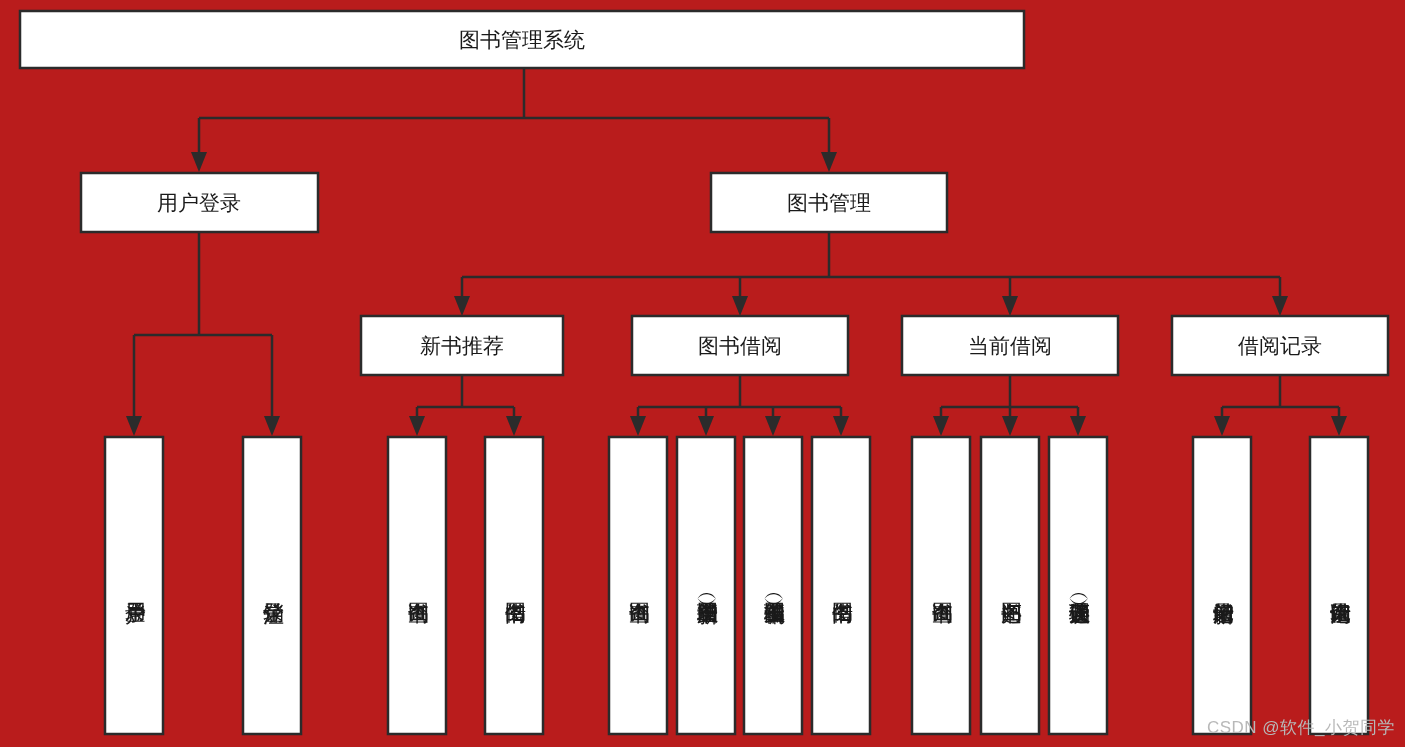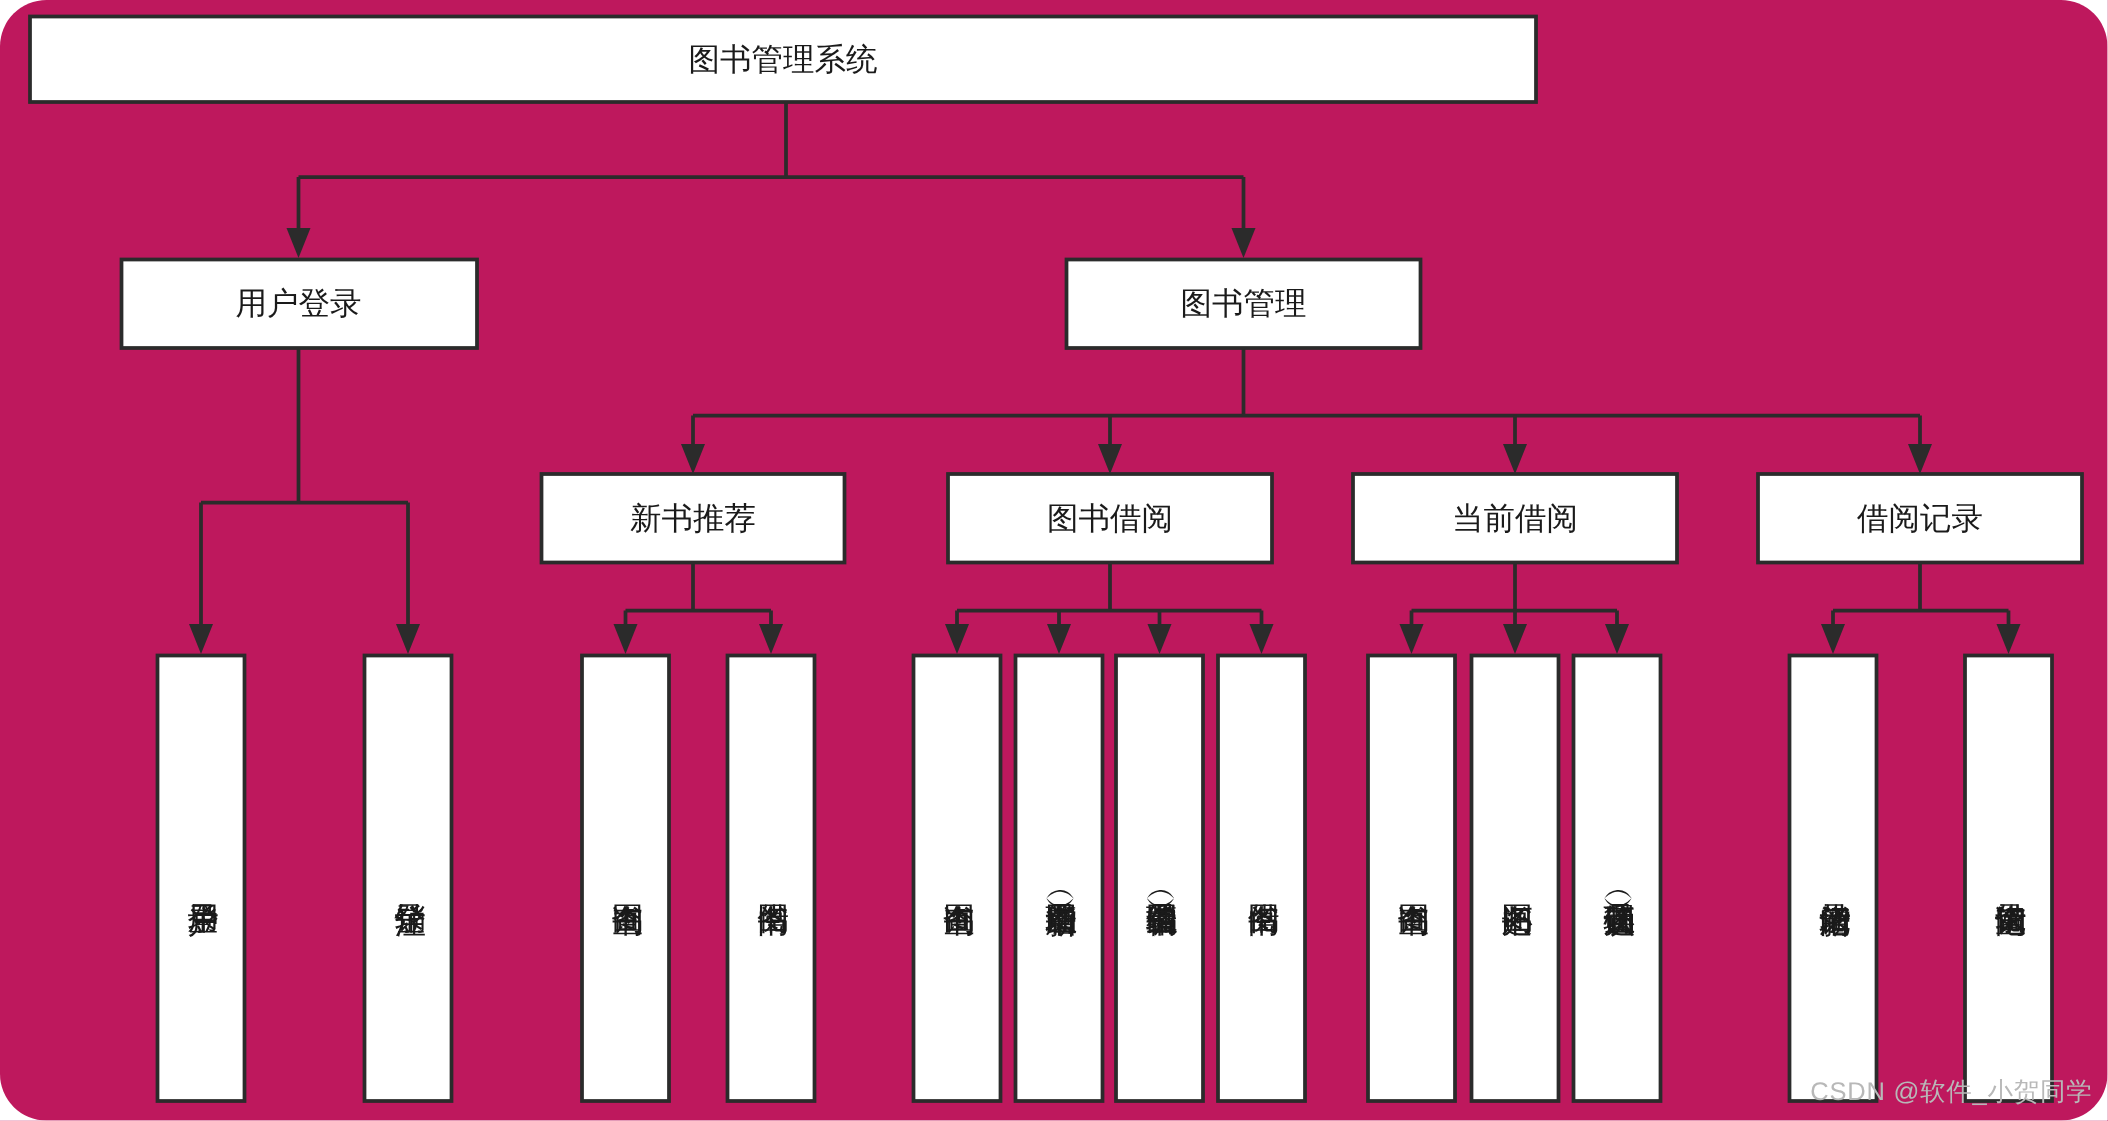--- a/index.html
+++ b/index.html
@@ -8,23 +8,22 @@
     padding: 0;
     background: #ffffff;
   }
   body {
     font-family: "Liberation Sans", "DejaVu Sans", sans-serif;
   }
   #diagram-root {
     position: relative;
     width: 1405px;
     height: 747px;
-    background: #be185d;
+    background: #b91c1c;
     overflow: hidden;
-    border-radius: 31px;
   }
   svg#tree-svg {
     position: absolute;
     top: 0;
     left: 0;
     width: 1405px;
     height: 747px;
     display: block;
   }
   .node-rect {

